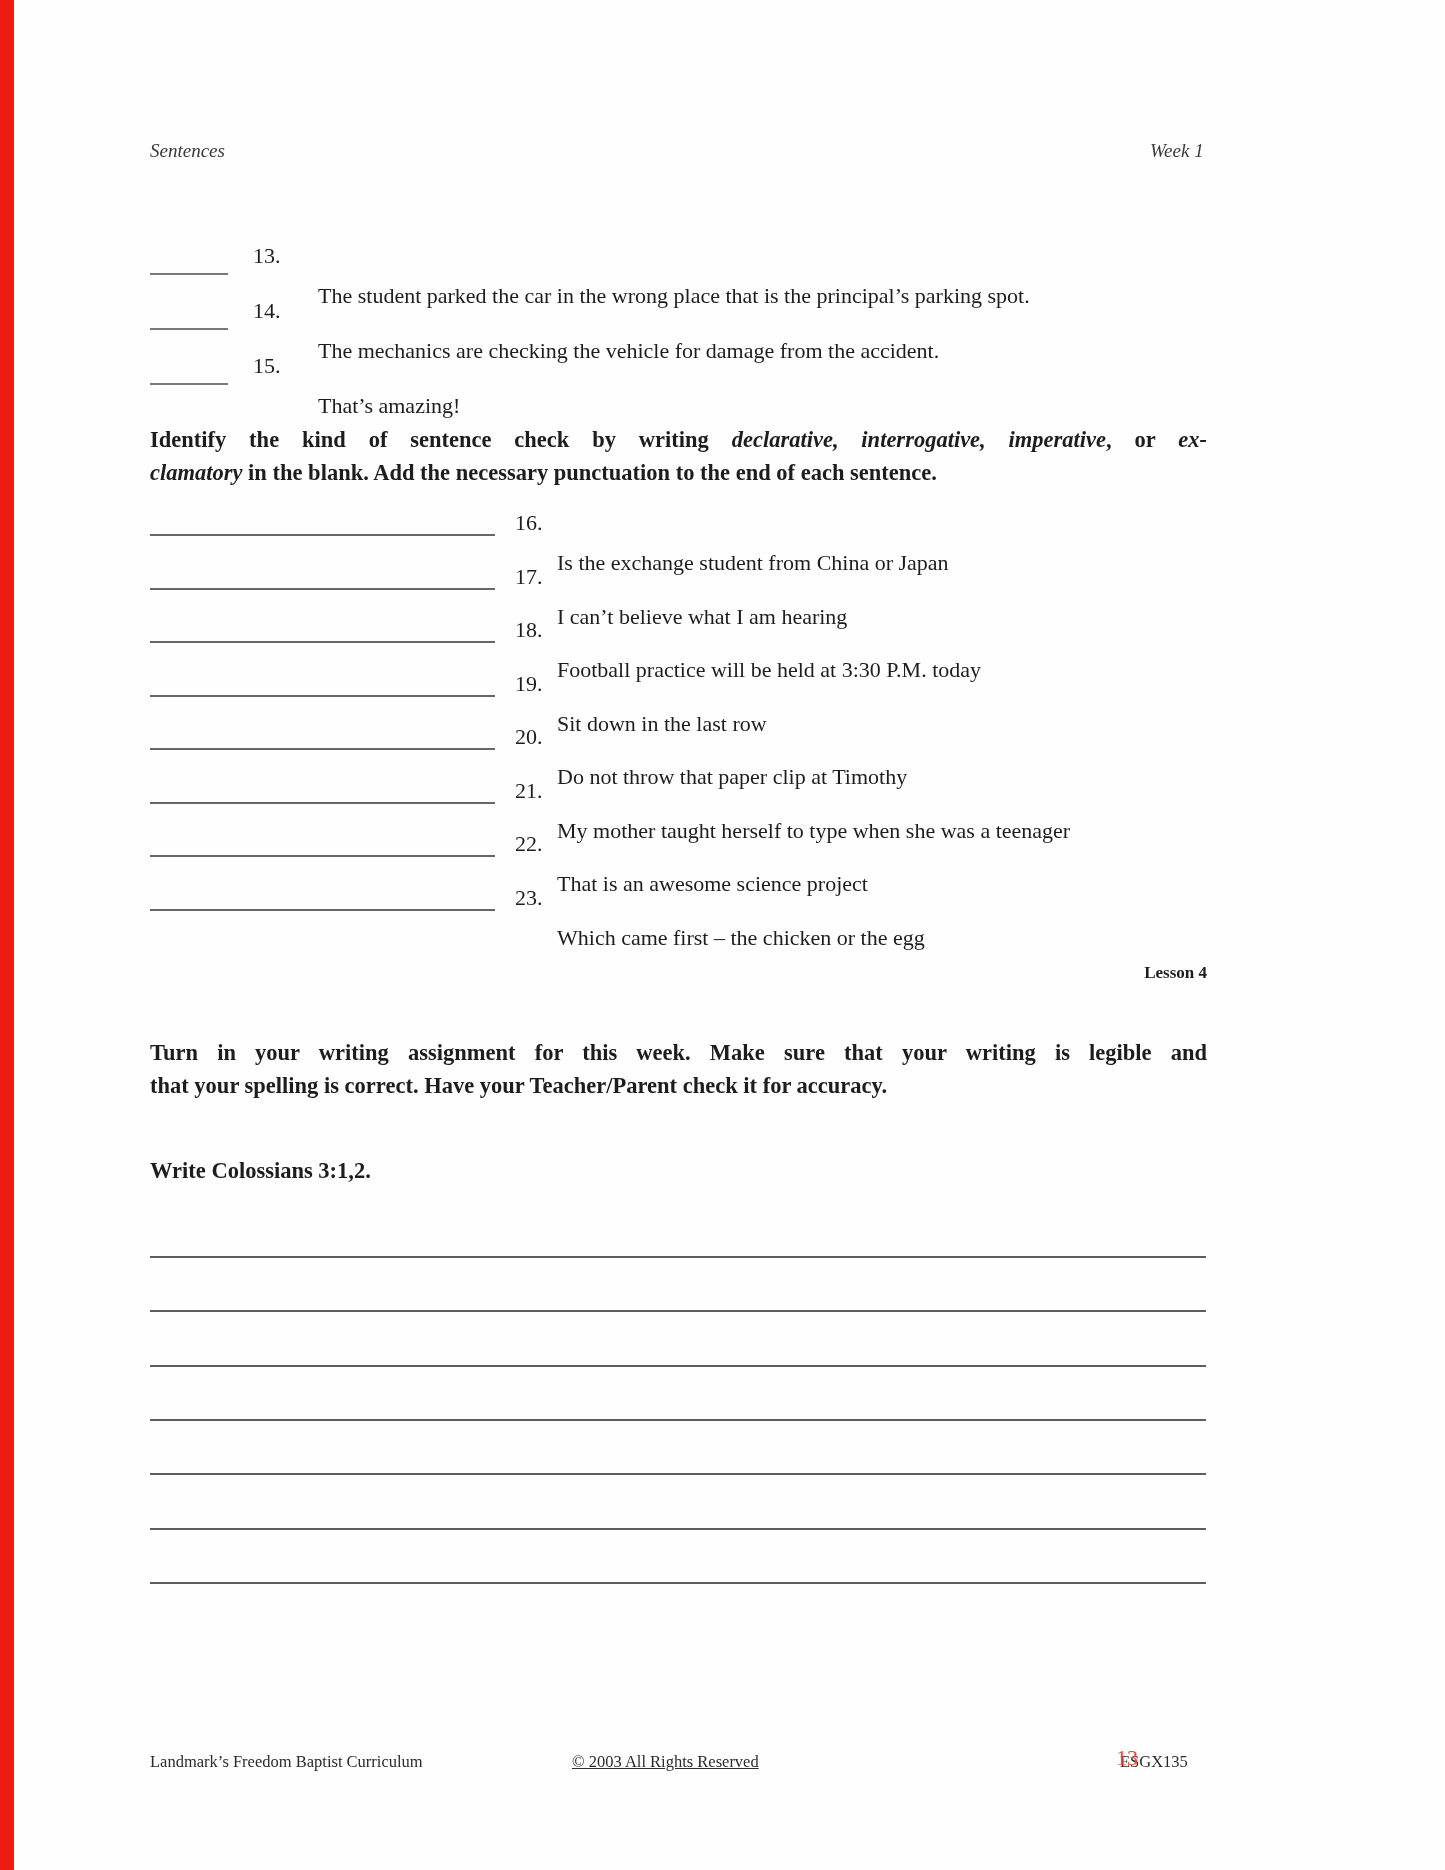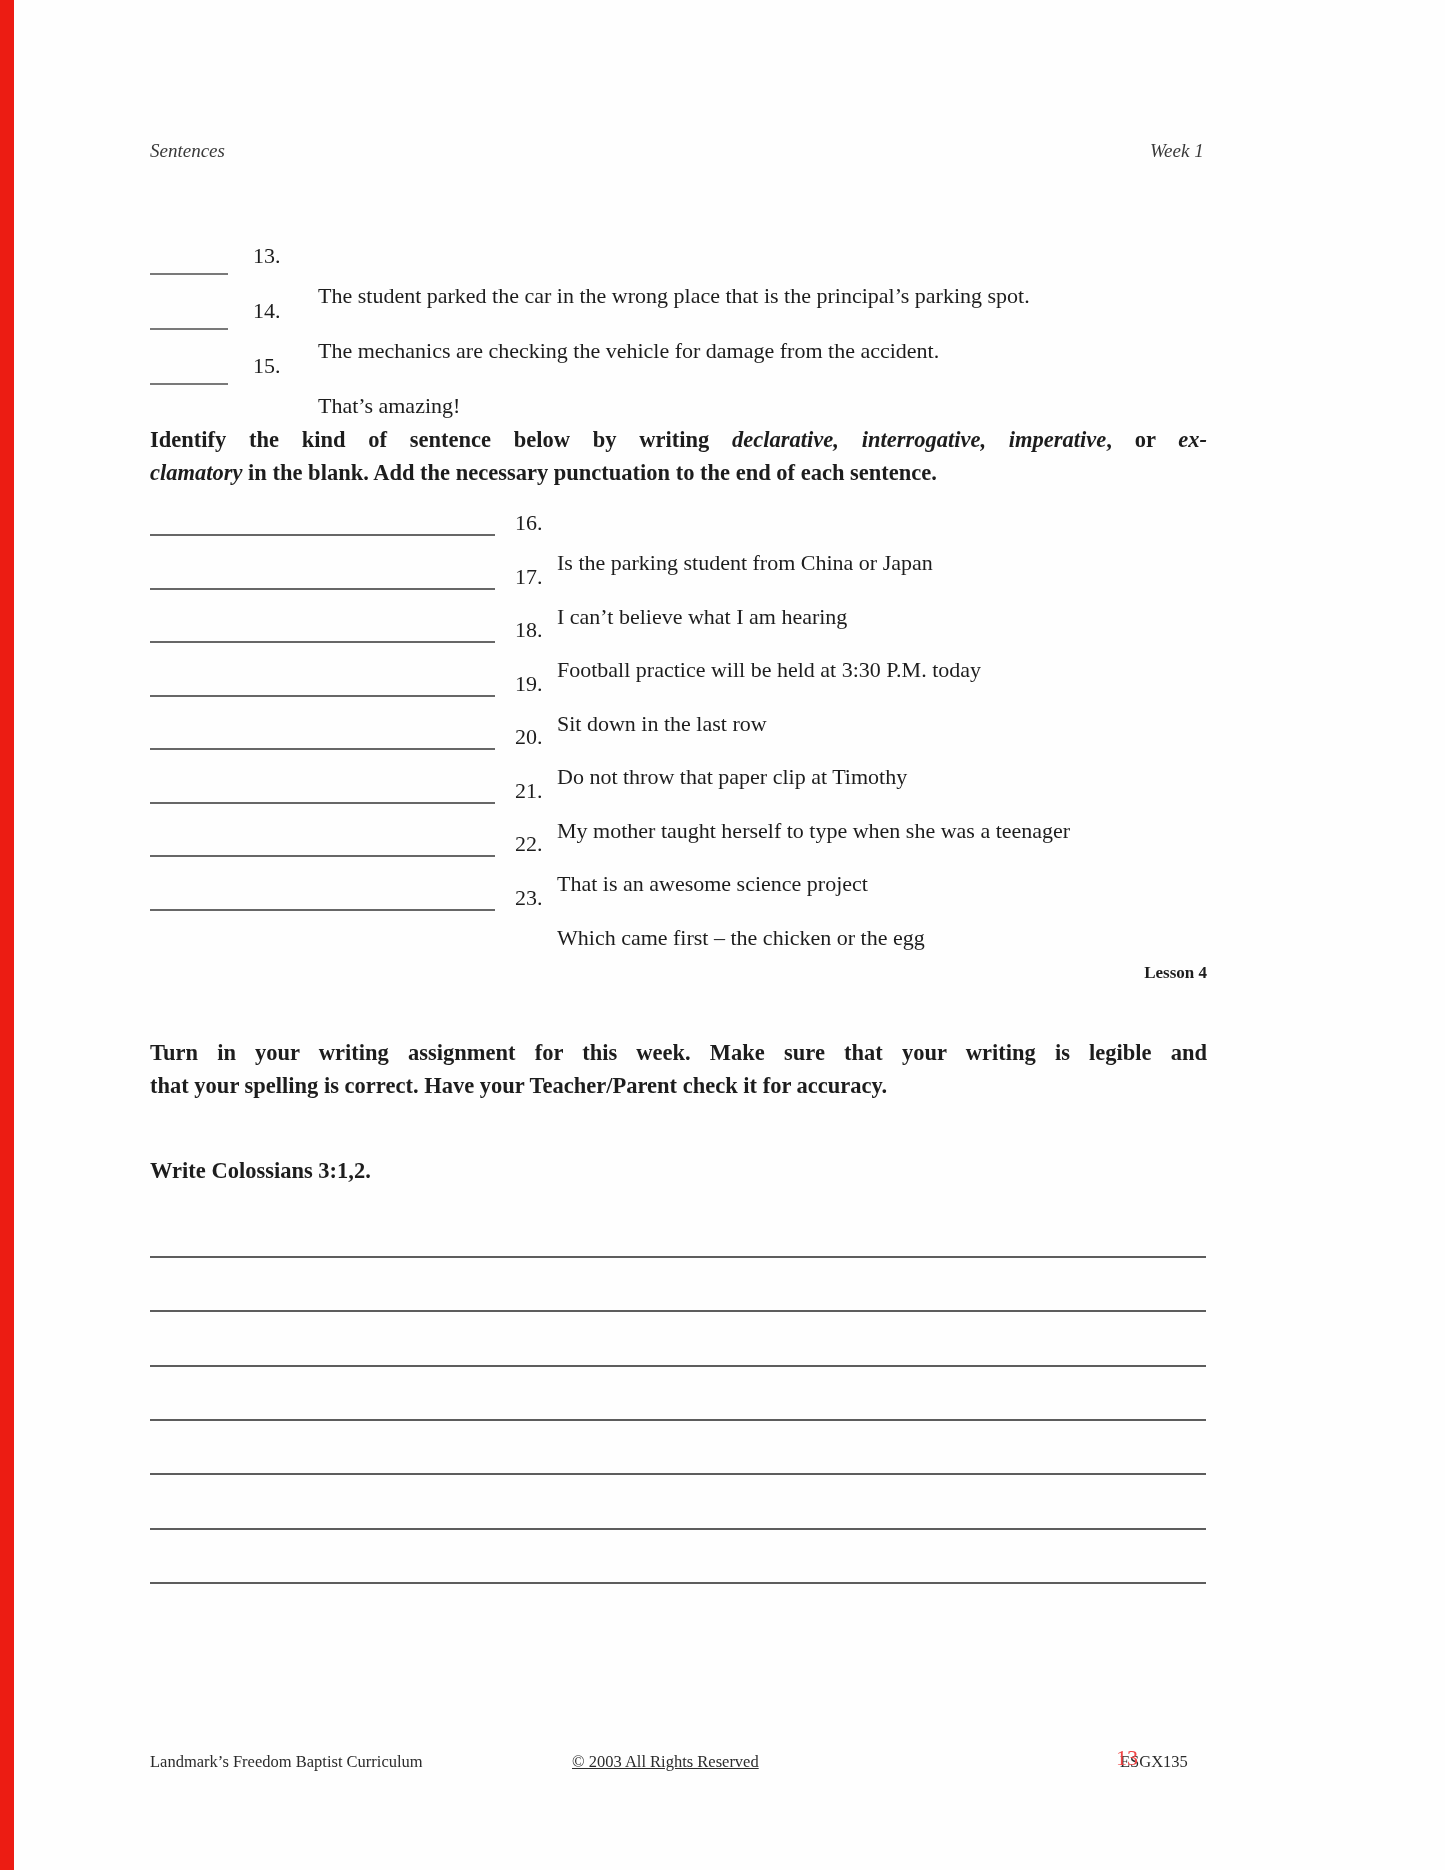--- a/index.html
+++ b/index.html
@@ -57,28 +57,28 @@
       <div class="item-text" style="left: 318px; top: 243px;">The student parked the car in the wrong place that is the principal’s parking spot.</div>
       <div class="blank short" style="left: 150px; top: 328px; width: 78px;"></div>
       <div class="item-num" style="left: 253px; top: 298px;">14.</div>
       <div class="item-text" style="left: 318px; top: 298px;">The mechanics are checking the vehicle for damage from the accident.</div>
       <div class="blank short" style="left: 150px; top: 383px; width: 78px;"></div>
       <div class="item-num" style="left: 253px; top: 353px;">15.</div>
       <div class="item-text" style="left: 318px; top: 353px;">That’s amazing!</div>
     </div>
 
   <div class="bold-par instruction">
-    <div class="jline" id="instruction-line-1"><span>Identify the kind of sentence below by writing </span><i>declarative, interrogative, imperative</i><span>, or </span><i>ex-</i></div>
+    <div class="jline" id="instruction-line-1"><span>Identify the kind of sentence check by writing </span><i>declarative, interrogative, imperative</i><span>, or </span><i>ex-</i></div>
     <div id="instruction-line-2"><i>clamatory</i><span> in the blank.  Add the necessary punctuation to the end of each sentence.</span></div>
   </div>
 
   <div id="section-identify">
       <div class="blank" style="left: 150px; top: 534px; width: 345px;"></div>
       <div class="item-num" style="left: 515px; top: 510px;">16.</div>
-      <div class="item-text" style="left: 557px; top: 510px;">Is the parking student from China or Japan</div>
+      <div class="item-text" style="left: 557px; top: 510px;">Is the exchange student from China or Japan</div>
       <div class="blank" style="left: 150px; top: 588px; width: 345px;"></div>
       <div class="item-num" style="left: 515px; top: 564px;">17.</div>
       <div class="item-text" style="left: 557px; top: 564px;">I can’t believe what I am hearing</div>
       <div class="blank" style="left: 150px; top: 641px; width: 345px;"></div>
       <div class="item-num" style="left: 515px; top: 617px;">18.</div>
       <div class="item-text" style="left: 557px; top: 617px;">Football practice will be held at 3:30 P.M. today</div>
       <div class="blank" style="left: 150px; top: 695px; width: 345px;"></div>
       <div class="item-num" style="left: 515px; top: 671px;">19.</div>
       <div class="item-text" style="left: 557px; top: 671px;">Sit down in the last row</div>
       <div class="blank" style="left: 150px; top: 748px; width: 345px;"></div>

